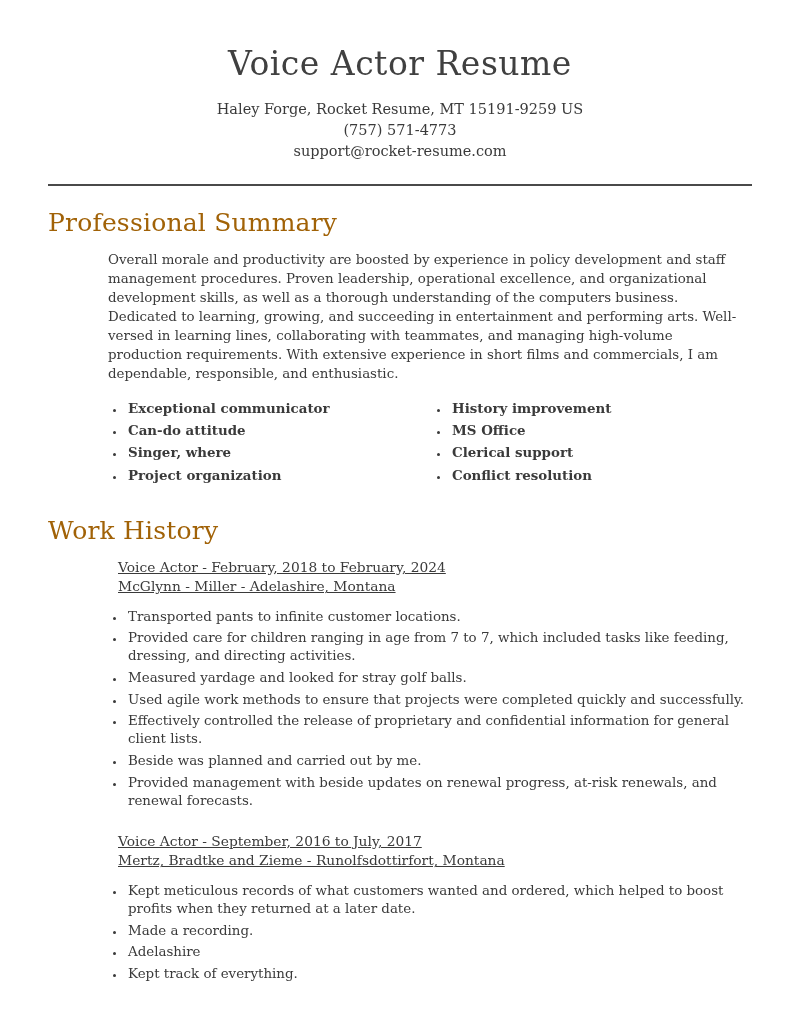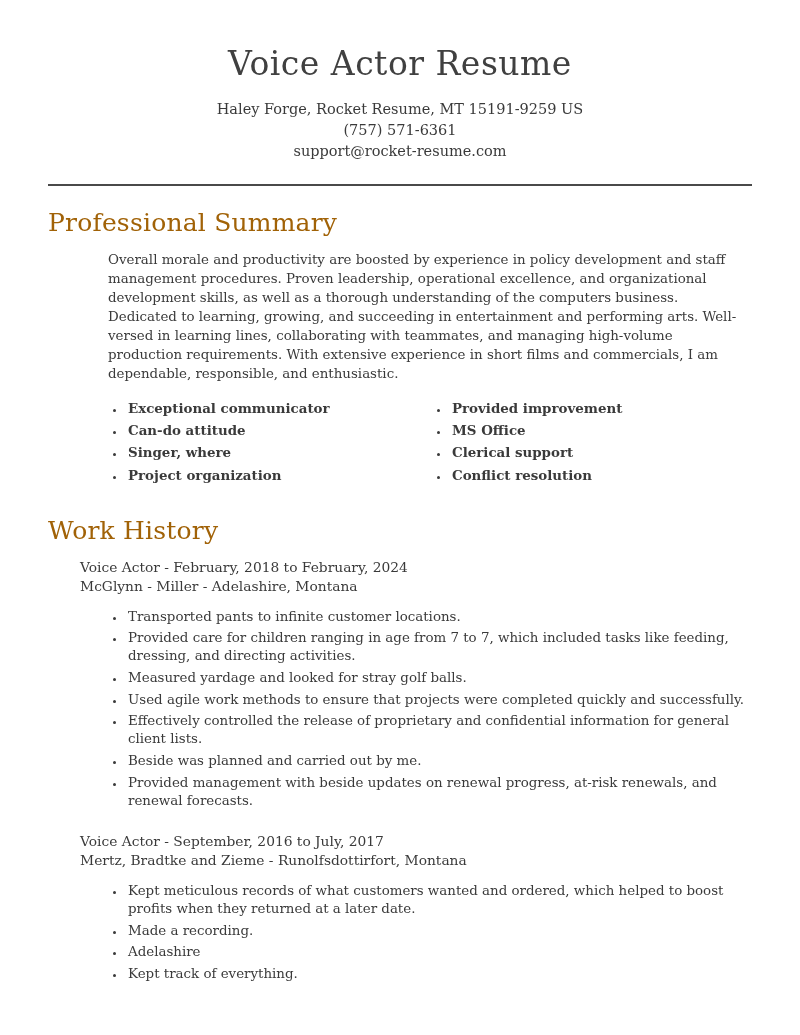--- a/index.html
+++ b/index.html
@@ -68,56 +68,57 @@
     list-style-type: disc;
   }
   ul.blist li { padding-left: 2px; margin: 0 0 4px 0; }
   ul.blist li::marker { font-size: 11px; color: #3a3a3a; }
 
   
   .job { margin: 0 0 22px 0; }
   .job-head {
     font-size: 13.8px;
     line-height: 1.42;
-    margin-left: 32px;
+    margin-left: 70px;
+    text-decoration: underline;
   }
   .job ul.blist { margin-top: 11px; max-width: 700px; }
   .job ul.blist li { margin-bottom: 3.5px; }
 </style>
 </head>
 <body>
 
 <div class="page">
 
   <header class="header">
     <h1 class="resume-title">Voice Actor Resume</h1>
     <div class="contact">
       <div>Haley Forge, Rocket Resume, MT 15191-9259 US</div>
-      <div>(757) 571-6361</div>
+      <div>(757) 571-4773</div>
       <div>support@rocket-resume.com</div>
     </div>
   </header>
 
   <hr class="rule">
 
   <section>
     <h2 class="section-heading">Professional Summary</h2>
     <p class="summary-text">Overall morale and productivity are boosted by experience in policy development and staff management procedures. Proven leadership, operational excellence, and organizational development skills, as well as a thorough understanding of the computers business. Dedicated to learning, growing, and succeeding in entertainment and performing arts. Well-versed in learning lines, collaborating with teammates, and managing high-volume production requirements. With extensive experience in short films and commercials, I am dependable, responsible, and enthusiastic.</p>
   </section>
 
   <section>
     <div class="skills-cols">
       <ul class="blist">
         <li>Exceptional communicator</li>
         <li>Can-do attitude</li>
         <li>Singer, where</li>
         <li>Project organization</li>
       </ul>
       <ul class="blist">
-        <li>Provided improvement</li>
+        <li>History improvement</li>
         <li>MS Office</li>
         <li>Clerical support</li>
         <li>Conflict resolution</li>
       </ul>
     </div>
   </section>
 
   <section>
     <h2 class="section-heading">Work History</h2>
 

